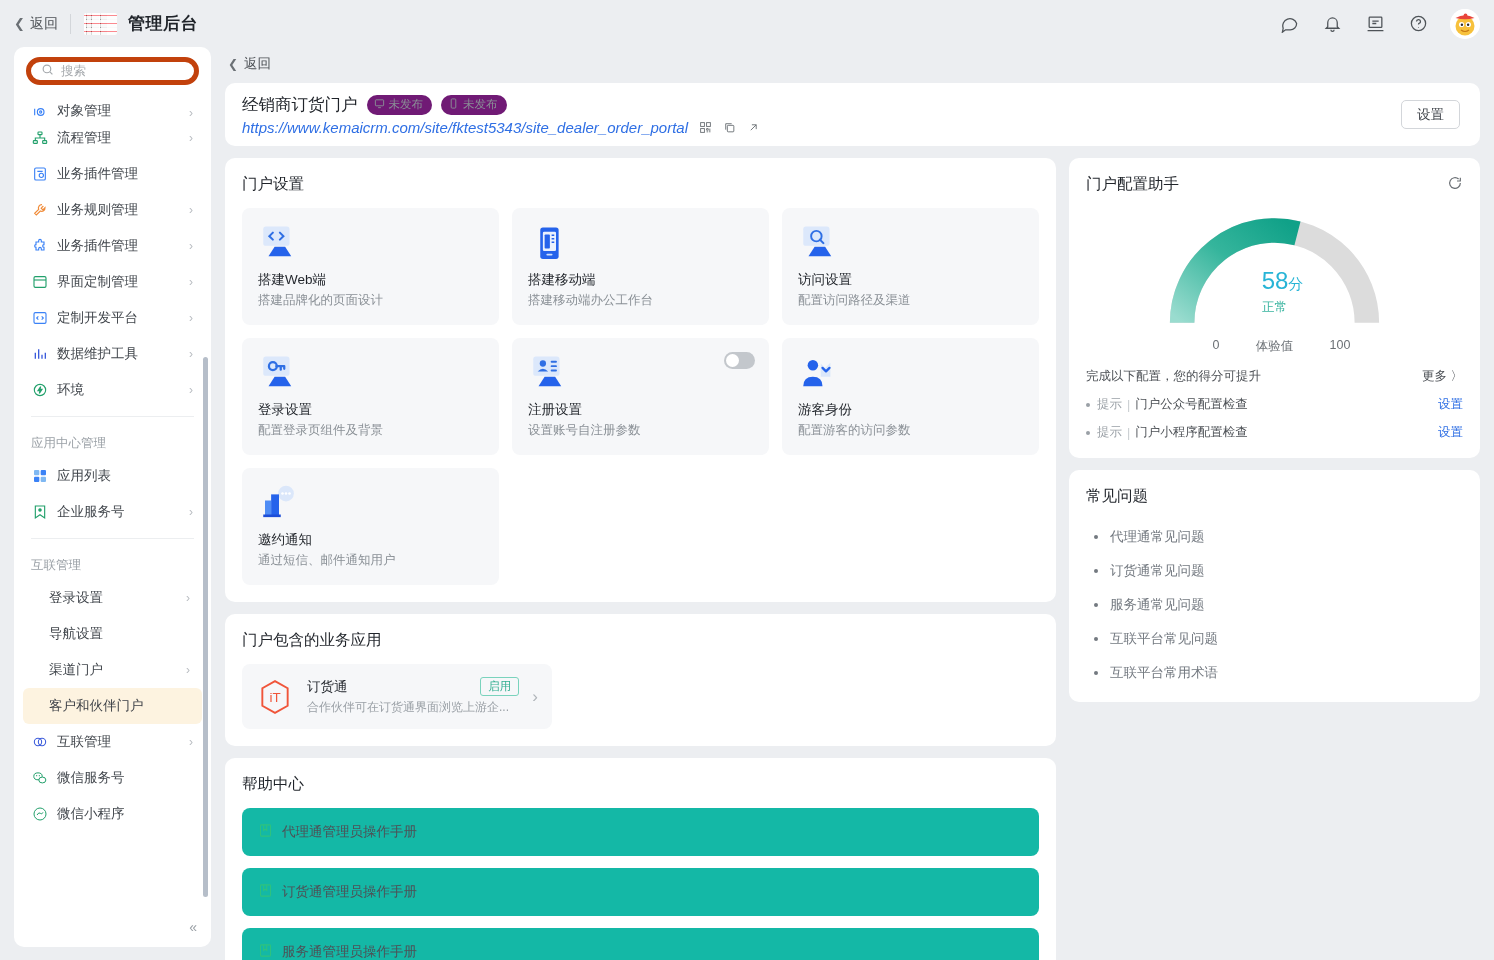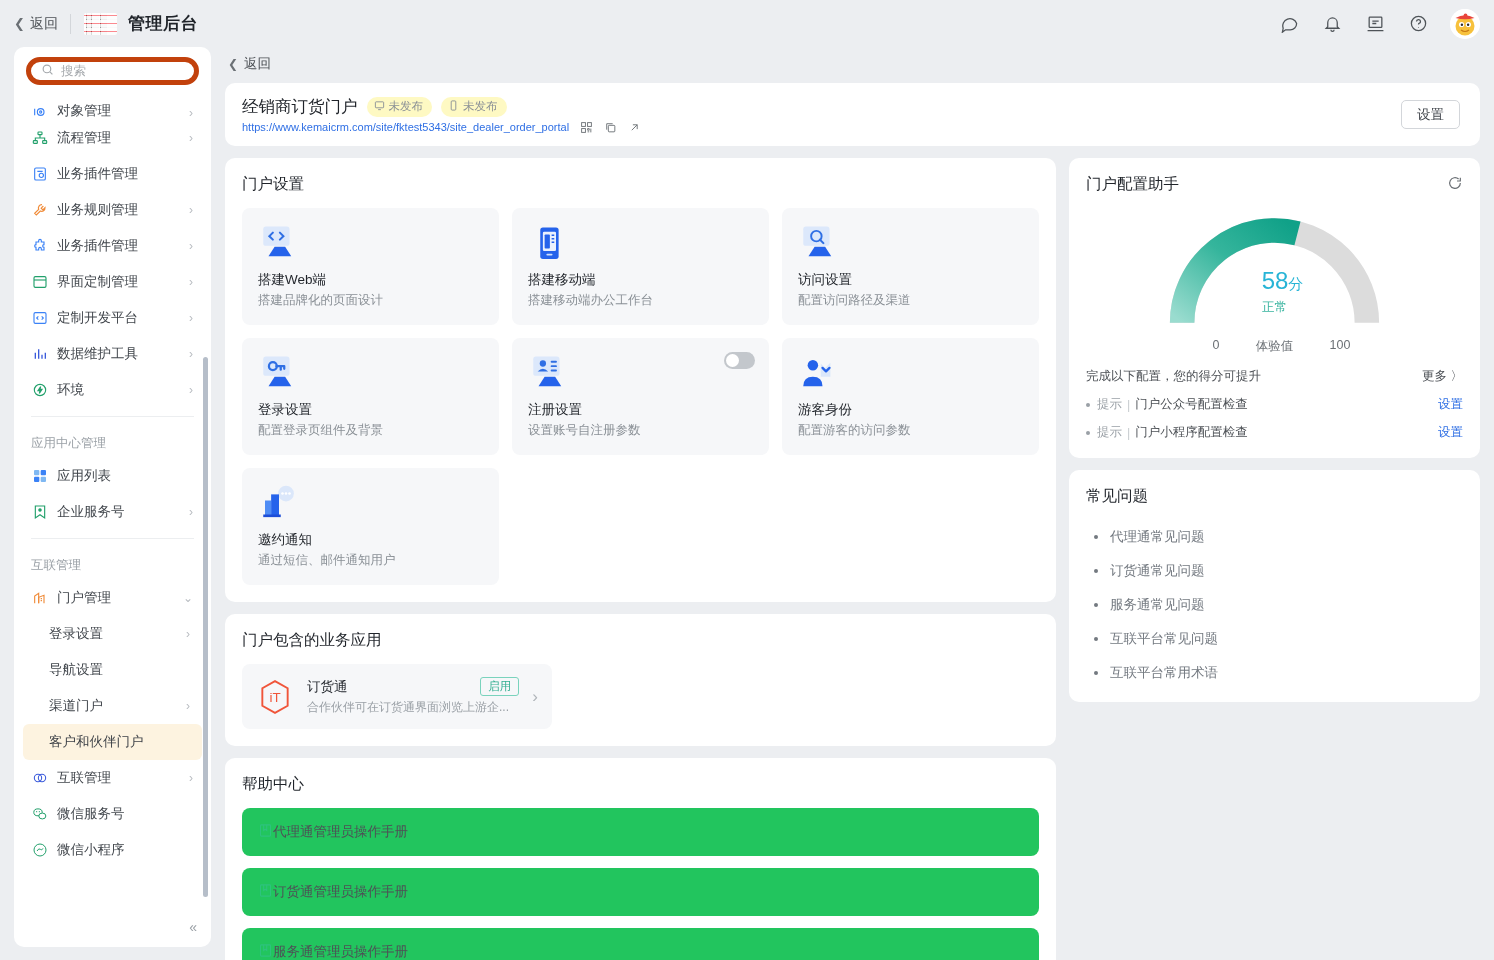--- a/index.html
+++ b/index.html
@@ -86,25 +86,25 @@
   .hero {
     background: #fff; border-radius: 10px; height: 63px;
     display: flex; align-items: center; padding: 0 20px 0 17px;
     margin-bottom: 12px;
   }
   .hero-l { flex: 1; }
   .hero-row1 { display: flex; align-items: center; gap: 9px; }
   .hero-title { font-size: 16.5px; color: #1f2329; }
   .pill {
     display: inline-flex; align-items: center; gap: 4px;
-    background: #fef9c3; color: #8a9096; font-size: 11.5px;
+    background: #701a75; color: #8a9096; font-size: 11.5px;
     border-radius: 10px; padding: 2.5px 9px 2.5px 7px;
   }
   .hero-row2 { display: flex; align-items: center; gap: 11px; margin-top: 3px; }
-  .hero-url { color: #2f6fe4; font-size: 11px; text-decoration: none; cursor: pointer; }
+  .hero-url { color: #2f6fe4; font-size: 15px; text-decoration: none; cursor: pointer; font-style: italic; }
   .hero-ic { color: #6b7075; cursor: pointer; display: flex; align-items: center; }
   .btn-settings {
     border: 1px solid #d3d6da; background: #fff; border-radius: 5px;
     height: 29px; padding: 0 15px; font-size: 13.5px; color: #41464c; cursor: pointer;
     font-family: "Liberation Sans", sans-serif;
   }
 
   .cols { display: flex; gap: 13px; }
   .col-left { width: 831px; flex: 0 0 831px; }
   .col-right { flex: 1; }
@@ -135,22 +135,22 @@
   .app-r1 { display: flex; align-items: center; gap: 8px; }
   .app-t { font-size: 13.5px; color: #1f2329; flex: 1; }
   .tag-on {
     border: 1px solid #7ad3bd; color: #2fae8f; font-size: 11.5px;
     border-radius: 3px; padding: 1px 7px;
   }
   .app-s { font-size: 12px; color: #9aa0a6; margin-top: 3px; white-space: nowrap; overflow: hidden; text-overflow: ellipsis; }
   .app-arr { color: #b0b5ba; font-size: 17px; }
 
   .helprow {
-    background: #22c55e; border-radius: 8px; height: 48px;
-    display: flex; align-items: center; padding: 0 16px;
+    background: #14b8a6; border-radius: 8px; height: 48px;
+    display: flex; align-items: center; gap: 9px; padding: 0 16px;
     margin-bottom: 12px; cursor: pointer; font-size: 13.5px; color: #4d5156;
   }
 
   
   .gauge-wrap { position: relative; height: 135px; margin: 10px 0 0 0; }
   .gauge-num { position: absolute; left: 16px; right: 0; top: 62px; text-align: center; font-size: 24px; color: #27b4d6; }
   .gauge-num small { font-size: 15px; }
   .gauge-state { position: absolute; left: 0; right: 0; top: 94px; text-align: center; font-size: 12.5px; color: #3ab5a0; }
   .gauge-labels { display: flex; justify-content: center; gap: 0; margin-top: -2px; font-size: 12.5px; color: #6b7075; }
   .gl-0 { width: 100px; text-align: right; }
@@ -370,31 +370,20 @@
           </span>
           <span class="lbl">企业服务号</span>
           <span class="arr">›</span>
         </div>
       </div>
 
       <div class="sb-hr"></div>
       <div class="sb-group">互联管理</div>
 
       <div class="sb-list">
-        <div class="sb-item">
-          <span class="ic">
-            <svg width="16" height="16" viewBox="0 0 24 24" fill="none" stroke="#f08c3a" stroke-width="1.7">
-              <path d="M4 20V9l6-4v15"></path>
-                <path d="M10 20V11l8-3v12"></path>
-                <path d="M13 13h2M13 16h2"></path>
-              </svg>
-          </span>
-          <span class="lbl">门户管理</span>
-          <span class="arr">⌄</span>
-        </div>
 
         <div class="sb-sub">
           <span class="lbl">登录设置</span>
           <span class="arr">›</span>
         </div>
         <div class="sb-sub">
           <span class="lbl">导航设置</span>
           <span class="arr"></span>
         </div>
         <div class="sb-sub">

